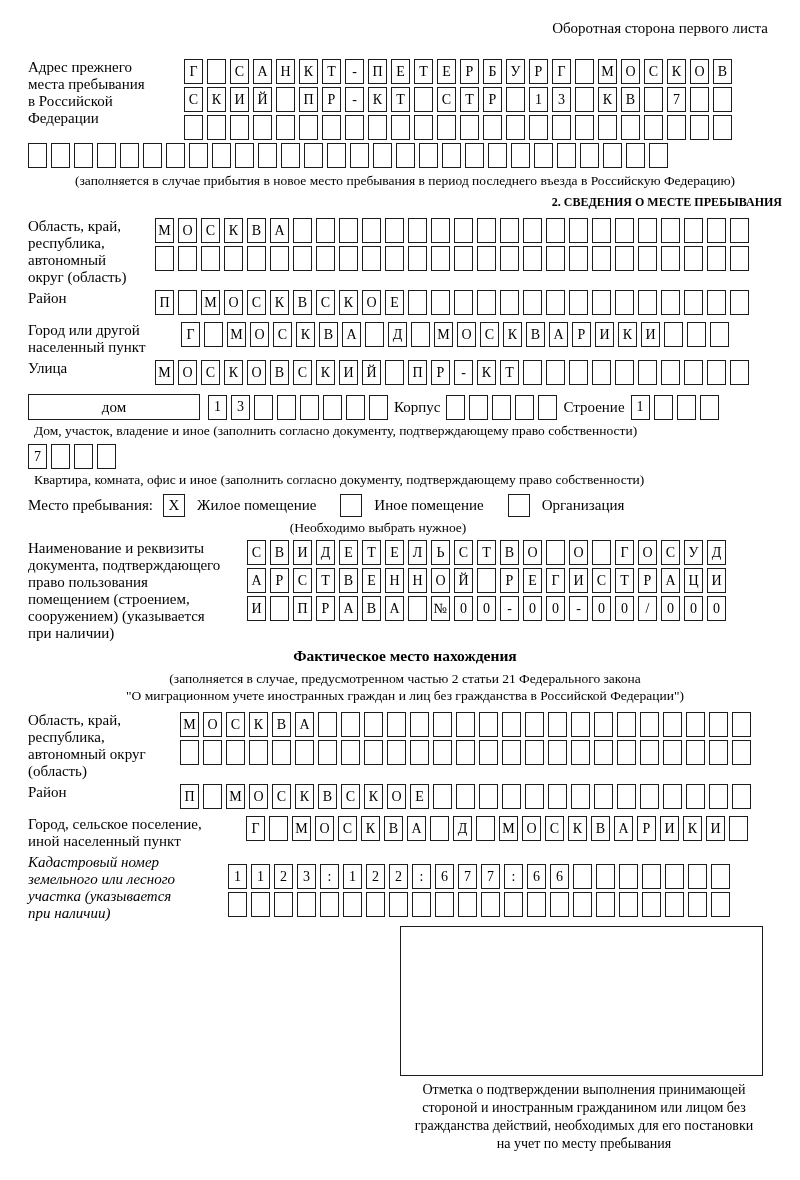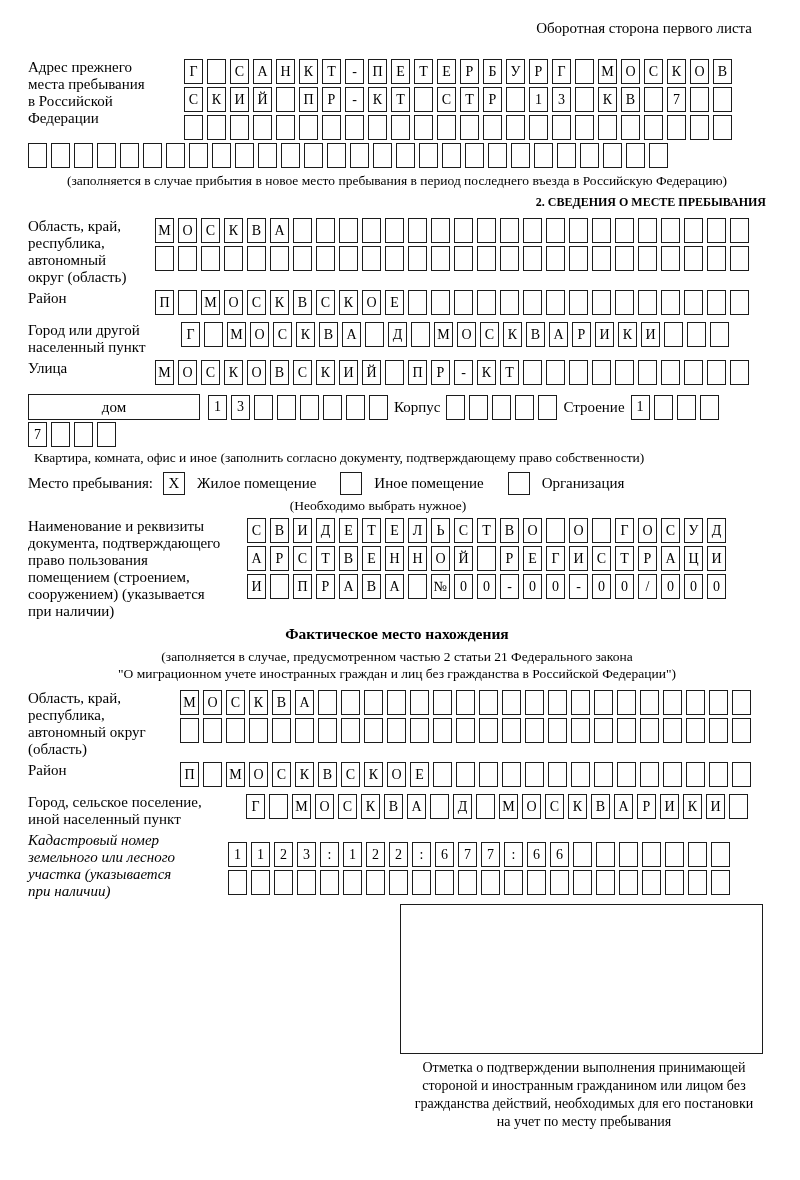--- a/index.html
+++ b/index.html
@@ -2,21 +2,21 @@
 <html><head>
 <meta charset="utf-8">
 <style>
   * { margin:0; padding:0; box-sizing:border-box; }
   html,body { background:#ffffff; }
   body {
     width:800px; height:1180px; overflow:hidden;
     font-family:"Liberation Serif","DejaVu Serif",serif;
     color:#000;
   }
-  .page { width:800px; height:1180px; padding:20px 34px 0 28px; position:relative; }
+  .page { width:800px; height:1180px; padding:20px 18px 0 28px; position:relative; }
 
   .title-right { text-align:right; font-size:15px; margin:0 14px 22px 0; }
 
   .field { display:flex; align-items:flex-start;justify-content:flex-end; }
   .flabel { flex:none; font-size:15px; line-height:17px; }
   .flabel div { white-space:nowrap; }
   .rows { flex:1; }
 
   .cells-row { display:flex; margin-bottom:3px; }
   .cell {
@@ -378,20 +378,21 @@
         <span class="cell"></span>
       </div>
     <div class="inline-lbl">Строение</div>
     <div class="cells-row" style="margin-bottom:0">
         <span class="cell filled">1</span>
         <span class="cell"></span>
         <span class="cell"></span>
         <span class="cell"></span>
       </div>
   </div>
+  <div class="note mb5" style="margin-left:6px">Дом, участок, владение и иное (заполнить согласно документу, подтверждающему право собственности)</div>
 
   <div class="house-row">
     <div class="cells-row" style="margin-bottom:0">
         <span class="cell filled">7</span>
         <span class="cell"></span>
         <span class="cell"></span>
         <span class="cell"></span>
       </div>
   </div>
   <div class="note mb6" style="margin-left:6px">Квартира, комната, офис и иное (заполнить согласно документу, подтверждающему право собственности)</div>

